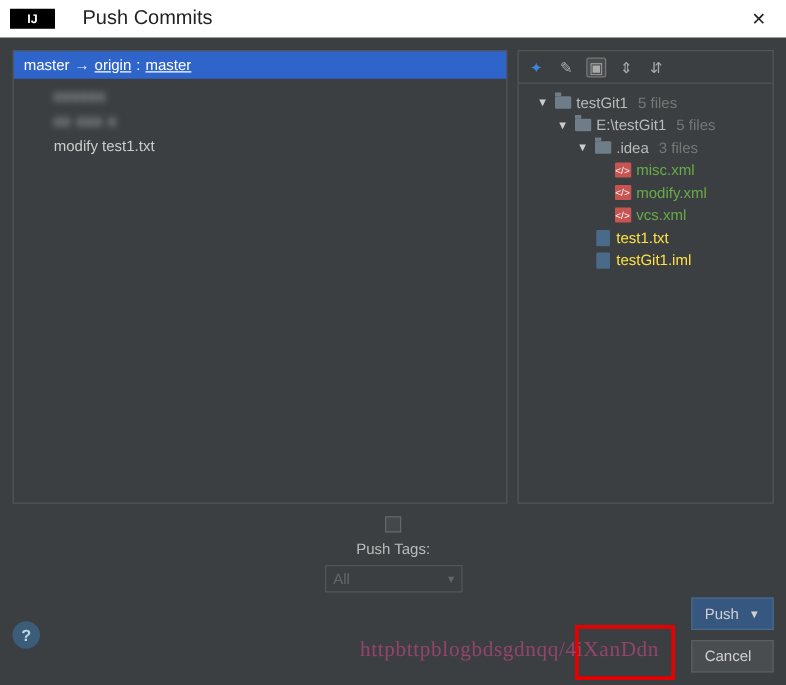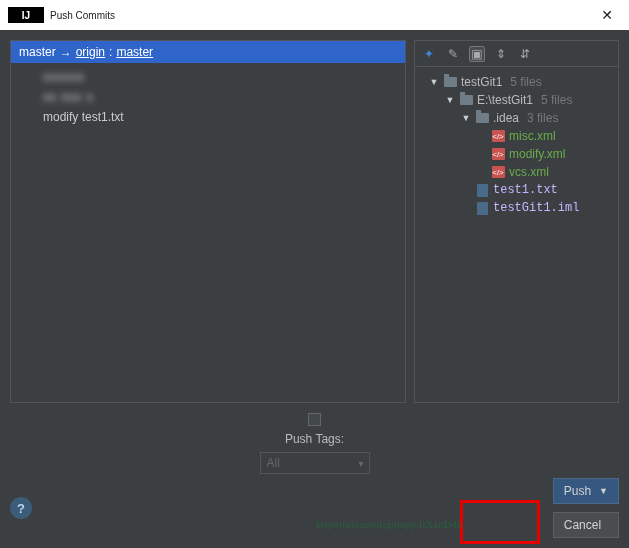--- a/index.html
+++ b/index.html
@@ -1,19 +1,19 @@
 <!DOCTYPE html>
 <html><head>
 <meta charset="utf-8">
 <style>
 * { box-sizing: border-box; margin: 0; padding: 0; }
 body { width: 629px; height: 548px; background: #fff; font-family: "Segoe UI", Arial, sans-serif; font-size: 12px; overflow: hidden; position: relative; }
 .titlebar { height: 30px; display: flex; align-items: center; padding: 0 8px; background: #fff; color: #222; }
 .titlebar .icon { width: 36px; height: 16px; background: #000; color: #fff; display: flex; align-items: center; justify-content: center; font-weight: bold; font-size: 10px; margin-right: 6px; }
-.titlebar .title { flex: 1; font-size: 10px; }
+.titlebar .title { flex: 1; font-size: 16px; margin-left: 16px; }
 .titlebar .close { font-size: 14px; padding: 2px 8px; cursor: pointer; }
 .content { background: #3b3f41; height: 518px; padding: 10px; display: flex; flex-direction: column; color: #bbb; }
 .main-row { display: flex; gap: 8px; height: 500px; }
 .left-pane, .right-pane { border: 1px solid #555; background: #3b3f41; display: flex; flex-direction: column; }
 .left-pane { width: 396px; }
 .right-pane { flex: 1; }
 .branch-bar { background: #2f65ca; color: #fff; padding: 4px 8px; display: flex; align-items: center; gap: 4px; }
 .branch-bar .und { text-decoration: underline; }
 .branch-bar .arrow { opacity: .9; }
 .commit-list { padding: 4px 0; flex: 1; overflow: hidden; }
@@ -24,38 +24,38 @@
 .tb-icon.active { border: 1px solid #777; border-radius: 2px; background: #4a4d4f; }
 .tb-icon.pin { color: #3e86d6; }
 .tree { padding: 6px 4px; flex: 1; overflow: hidden; }
 .tree-row { display: flex; align-items: center; gap: 4px; padding: 2px 0; white-space: nowrap; }
 .tree-row .exp { width: 10px; color: #ccc; font-size: 9px; text-align: center; }
 .tree-row .fico { width: 14px; height: 14px; display: inline-flex; align-items: center; justify-content: center; font-size: 10px; }
 .dir-ico { background: #6e7d88; width: 13px; height: 10px; border-radius: 1px; display: inline-block; position: relative; }
 .dir-ico::before { content: ""; position: absolute; top: -3px; left: 0; width: 5px; height: 3px; background: #6e7d88; }
 .fname { color: #bbb; }
 .fname.green { color: #6aab4a; }
-.fname.link { color: #c4b5fd; font-family: Liberation Mono, monospace; }
+.fname.link { color: #fde047; }
 .hint { color: #777; margin-left: 4px; }
 .code-ico { background: #c75450; color: #fff; font-size: 8px; padding: 0 1px; border-radius: 1px; width: 13px; height: 12px; display: inline-flex; align-items: center; justify-content: center; }
 .doc-ico { background: #4a6a8a; width: 11px; height: 13px; border-radius: 1px; display: inline-block; }
 .lv1 { padding-left: 10px; } .lv2 { padding-left: 26px; } .lv3 { padding-left: 42px; } .lv4 { padding-left: 58px; }
 .push-tags-row { margin-top: 10px; display: flex; align-items: center; gap: 6px; flex-direction: column; }
 .chk { width: 13px; height: 13px; border: 1px solid #666; background: #43494a; }
 .combo { border: 1px solid #555; background: #3b3f41; color: #666; padding: 2px 20px 2px 6px; position: relative; width: 110px; height: 22px; display: flex; align-items: center; }
 .combo::after { content: "▾"; position: absolute; right: 5px; color: #666; font-size: 10px; }
 .bottom-row { margin-top: auto; display: flex; align-items: center; padding: 4px 0 0; }
 .help { width: 22px; height: 22px; border-radius: 50%; background: #3b5d7a; color: #bdd6e8; display: flex; align-items: center; justify-content: center; font-weight: bold; font-size: 13px; cursor: pointer; }
 .btns { margin-left: auto; display: flex; gap: 8px; position: relative; flex-direction: column; }
 .btn { border: 1px solid #5c5f61; background: #4a4d4f; color: #d0d0d0; height: 26px; padding: 0 10px; display: flex; align-items: center; gap: 4px; cursor: pointer; font-size: 12px; }
 .btn.primary { background: #365880; border-color: #4a6a8a; }
 .btn .split { margin-left: 4px; font-size: 9px; }
 .highlight-box { position: absolute; border: 3px solid #e60000; pointer-events: none; }
 .hl1 { left: 460px; top: 500px; width: 80px; height: 44px; }
-.watermark { position: absolute; bottom: 18px; left: 316px; color: #15803d; font-family: serif; font-size: 10px; opacity: .5; pointer-events: none; letter-spacing: .5px; }
+.watermark { position: absolute; bottom: 18px; left: 288px; color: #ec4899; font-family: serif; font-size: 17px; opacity: .5; pointer-events: none; letter-spacing: .5px; }
 </style>
 </head>
 <body>
 
 <div class="titlebar">
   <div class="icon">IJ</div>
   <div class="title">Push Commits</div>
   <div class="close">✕</div>
 </div>
 

